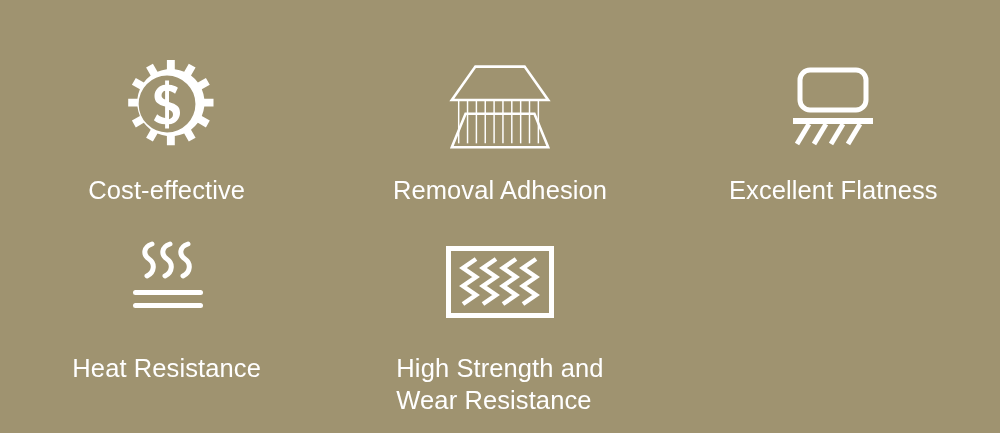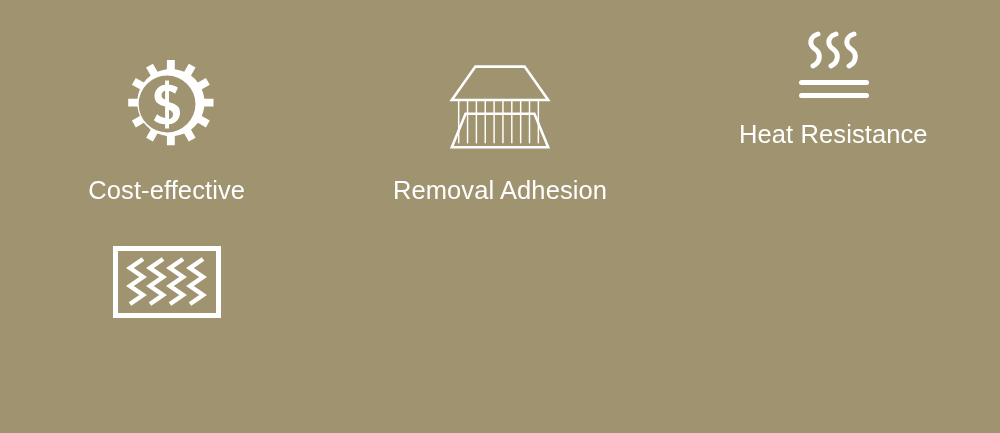--- a/index.html
+++ b/index.html
@@ -45,21 +45,21 @@
   .label {
     color: #ffffff;
     font-size: 25.5px;
     line-height: 32px;
     font-weight: 400;
     text-align: left;
     letter-spacing: 0.1px;
     white-space: pre-line;
   }
   .r1 .label { margin-top: 22px; }
-  .r2 .label { margin-top: 10px; }
+  .r2 .label { margin-top: 34px; }
 </style>
 </head>
 <body>
 
 <div id="board">
   <div class="grid">
 
     <div class="cell r1">
       <div class="icon-wrap">
         <svg width="96" height="96" viewBox="0 0 96 96" aria-hidden="true">
@@ -114,20 +114,35 @@
             <line x1="73" y1="44" x2="73" y2="88"></line>
             <line x1="82" y1="44" x2="82" y2="88"></line>
             <line x1="91" y1="44" x2="91" y2="88"></line>
             <line x1="100" y1="44" x2="100" y2="88"></line>
           </g>
         </svg>
       </div>
       <div class="label">Removal Adhesion</div>
     </div>
 
+    <div class="cell r1">
+      <div class="icon-wrap">
+        <svg width="96" height="92" viewBox="0 0 96 92" aria-hidden="true">
+          <rect x="15" y="10" width="66" height="40" rx="10" ry="10" fill="none" stroke="#ffffff" stroke-width="5"></rect>
+          <rect x="8" y="58" width="80" height="6" fill="#ffffff"></rect>
+          <g stroke="#ffffff" stroke-width="5" stroke-linecap="butt">
+            <line x1="24" y1="64" x2="12" y2="84"></line>
+            <line x1="41" y1="64" x2="29" y2="84"></line>
+            <line x1="58" y1="64" x2="46" y2="84"></line>
+            <line x1="75" y1="64" x2="63" y2="84"></line>
+          </g>
+        </svg>
+      </div>
+      <div class="label">Excellent Flatness</div>
+    </div>
 
     <div class="cell r2">
       <div class="icon-wrap">
         <svg width="96" height="80" viewBox="0 0 96 80" aria-hidden="true">
           <g fill="none" stroke="#ffffff" stroke-width="5" stroke-linecap="round">
             <path d="M33 6 C24 9 24 17 30 21 C36 25 36 34 28 38"></path>
             <path d="M51 6 C42 9 42 17 48 21 C54 25 54 34 46 38"></path>
             <path d="M69 6 C60 9 60 17 66 21 C72 25 72 34 64 38"></path>
           </g>
           <rect x="14" y="52" width="70" height="5" rx="2.5" fill="#ffffff"></rect>
@@ -143,16 +158,18 @@
         <svg width="108" height="72" viewBox="0 0 108 72" aria-hidden="true">
           <rect x="2.5" y="2.5" width="103" height="67" fill="none" stroke="#ffffff" stroke-width="5"></rect>
           <g fill="none" stroke="#ffffff" stroke-width="4.5" stroke-linecap="butt" stroke-linejoin="miter">
             <path d="M30 13 L17 22 L30 31 L17 40 L30 49 L17 58"></path>
             <path d="M50 13 L37 22 L50 31 L37 40 L50 49 L37 58"></path>
             <path d="M70 13 L57 22 L70 31 L57 40 L70 49 L57 58"></path>
             <path d="M90 13 L77 22 L90 31 L77 40 L90 49 L77 58"></path>
           </g>
         </svg>
       </div>
+      <div class="label">High Strength and
+Wear Resistance</div>
     </div>
 
   </div>
 </div>
 
 </body></html>

